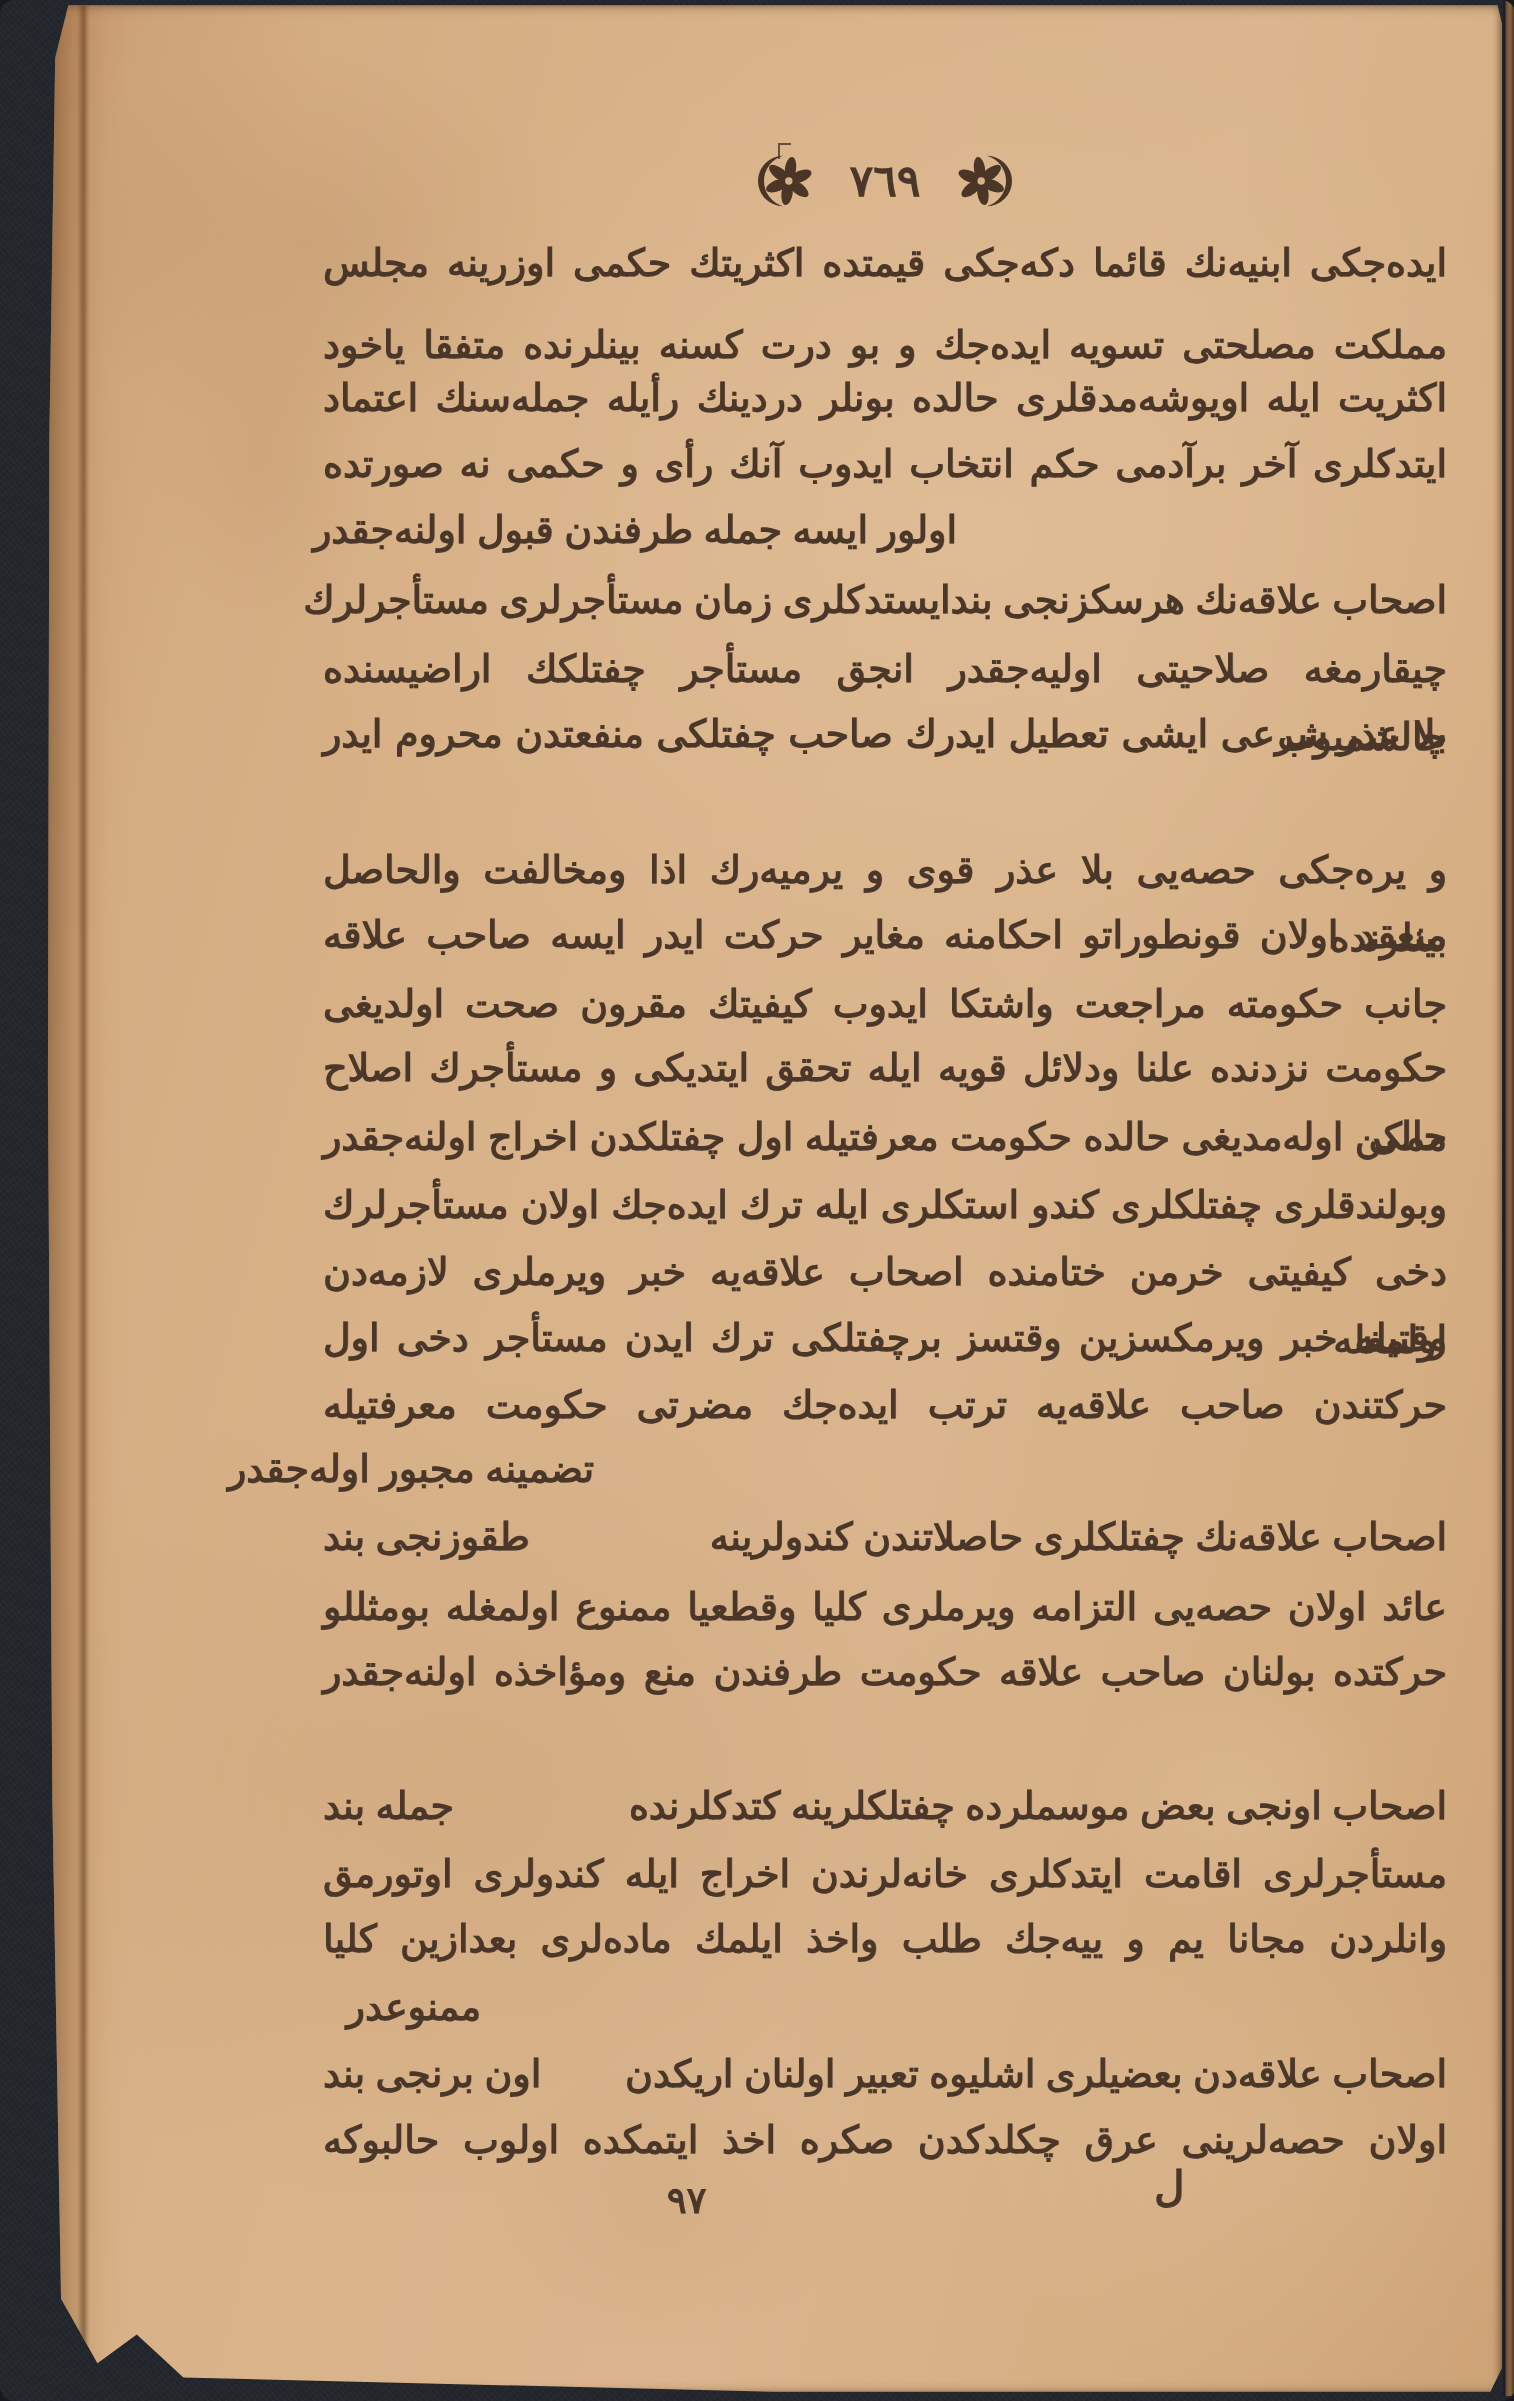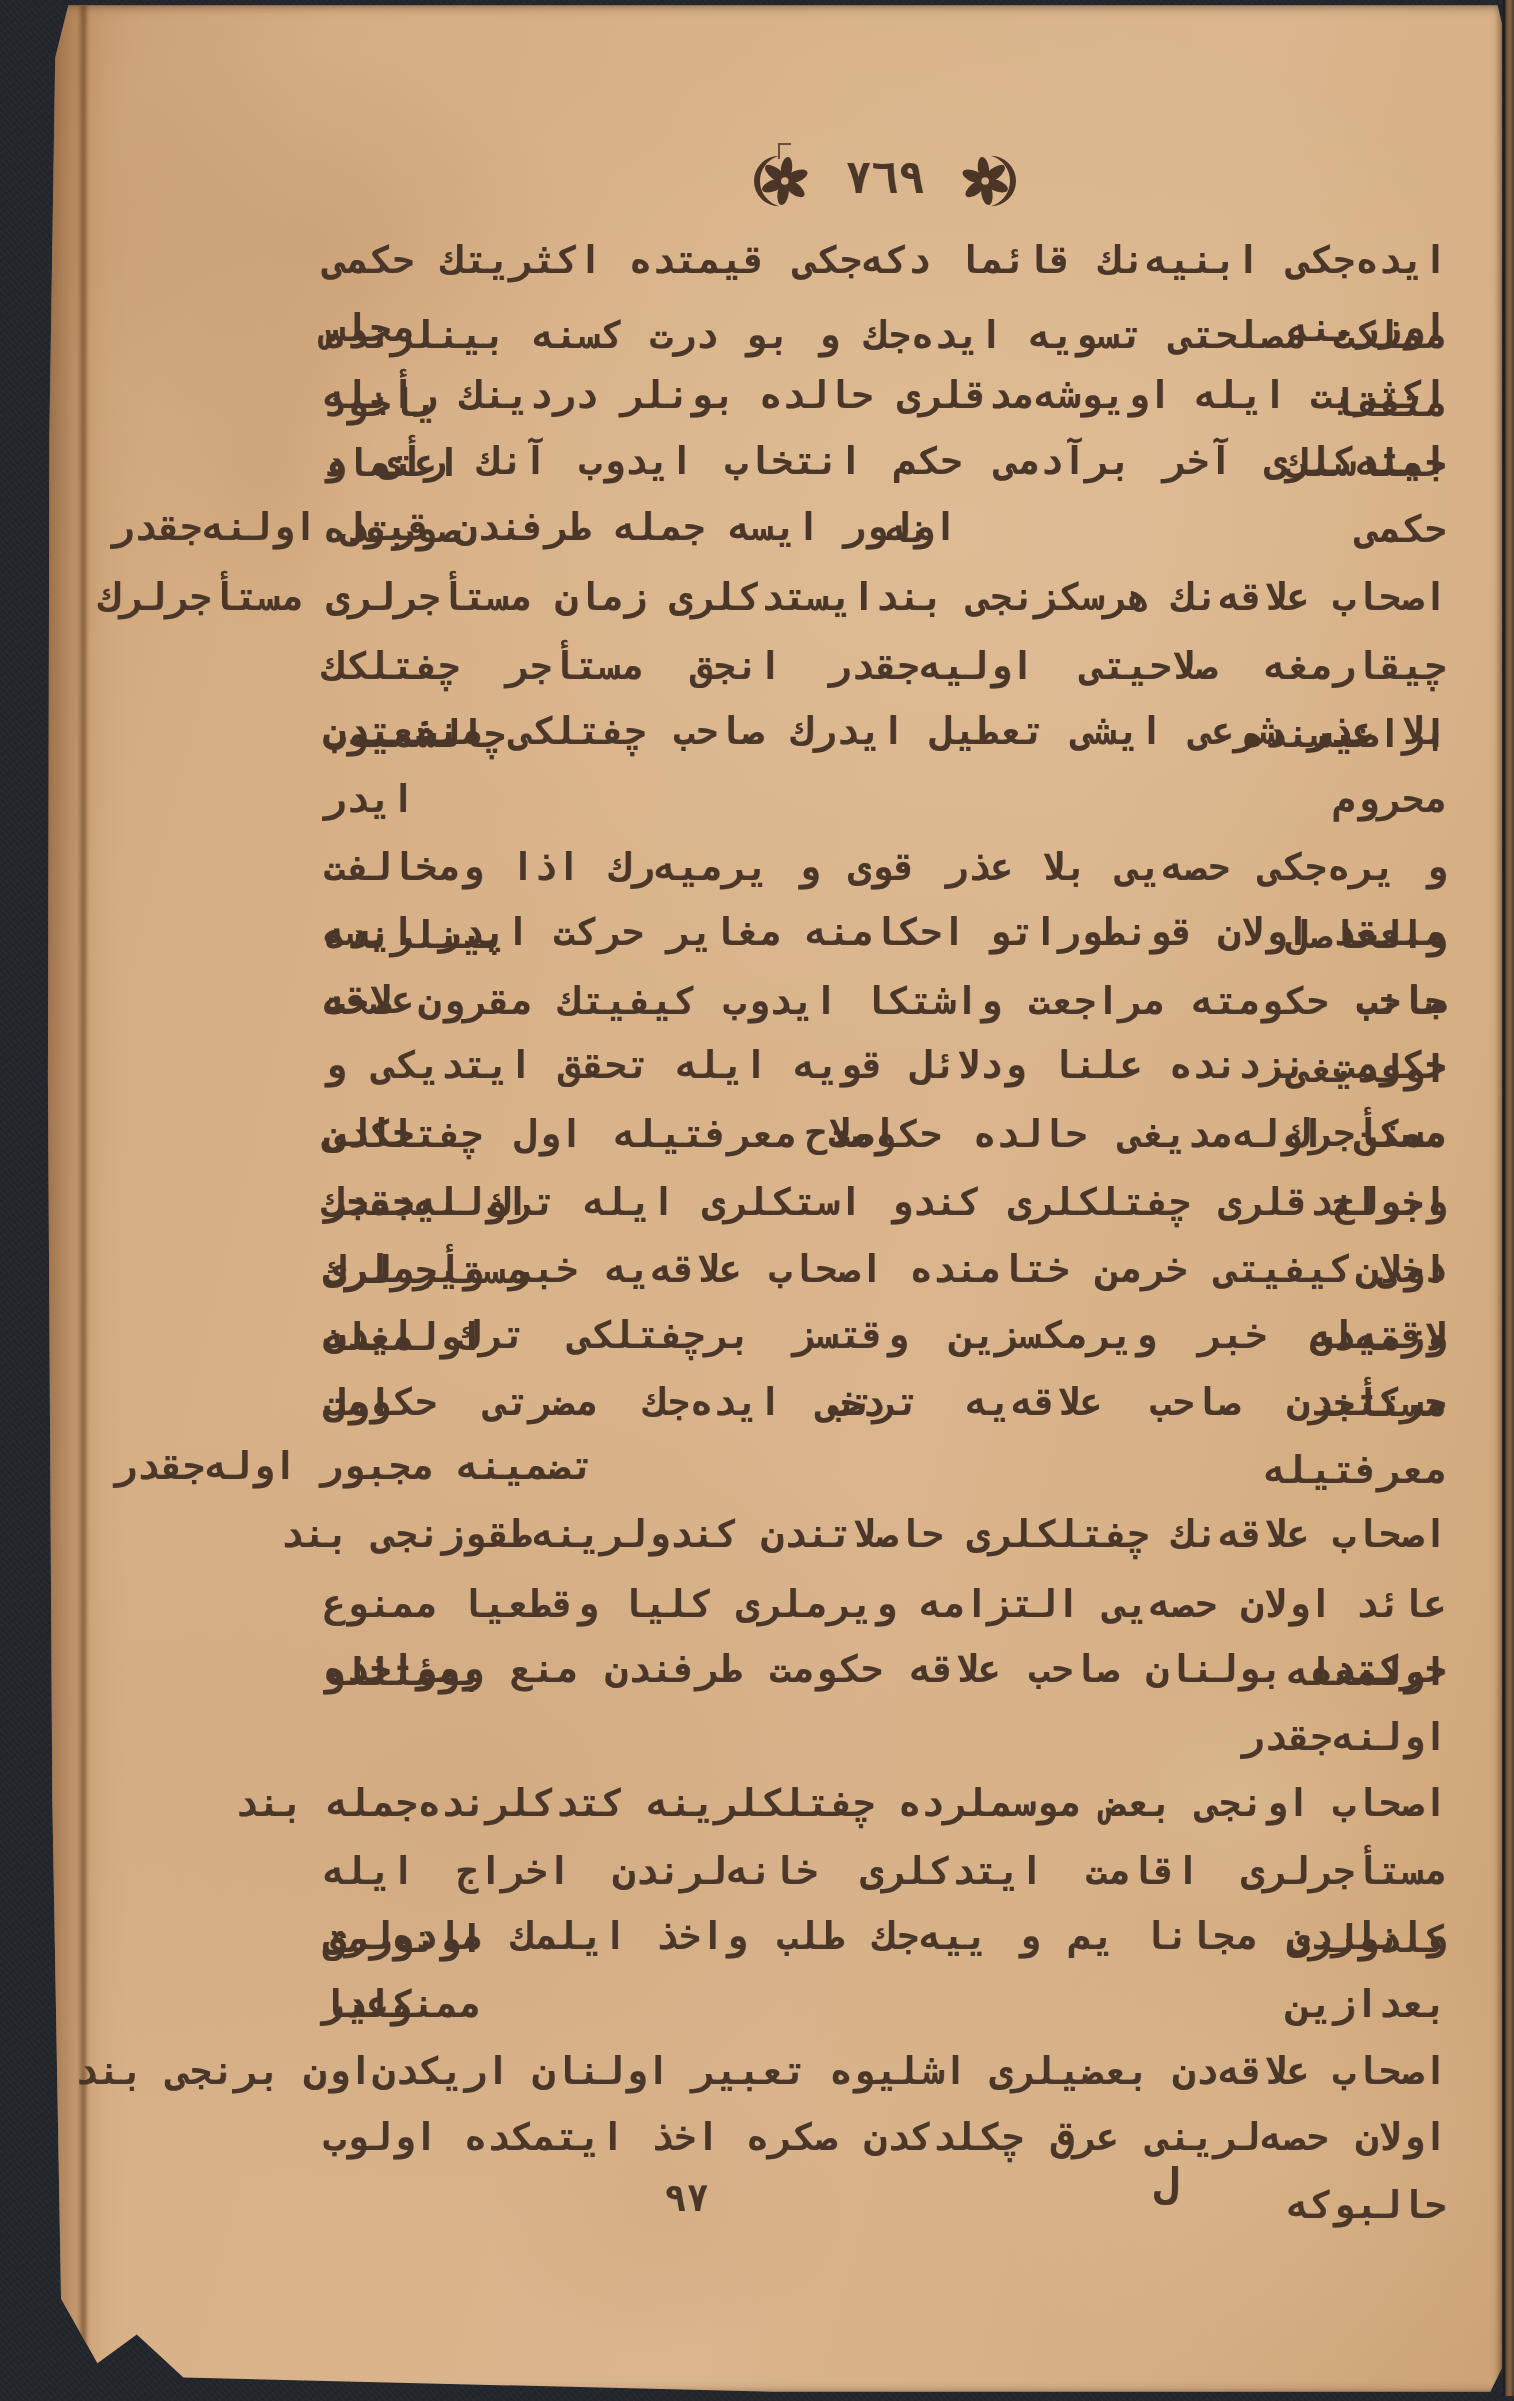--- a/index.html
+++ b/index.html
@@ -1,21 +1,22 @@
 <!DOCTYPE html>
 <html style="font-size:14px"><head>
 <meta charset="utf-8">
 <style>
   html,body{margin:0;padding:0;background:#16181d;}
   .stage{
     position:relative;width:1515px;height:2401px;overflow:hidden;
     background:#23262c;
     background-image:repeating-linear-gradient(48deg,rgba(255,255,255,.02) 0 1.7px,transparent 1.7px 4.4px),
                      repeating-linear-gradient(-40deg,rgba(0,0,0,.06) 0 2.6px,transparent 2.6px 6.1px);
-    font-family:Liberation Mono, monospace;
+    font-family:Liberation Sans, sans-serif;
+    border-radius:14px;
   }
   .right-edge-strip{
     position:absolute;left:1503px;top:0;width:11.4px;height:2396px;
     background:linear-gradient(90deg,#1d1f24 0 1.7px,#6e5036 3.5px,#8a6847 7px,#4a3626 100%);
   }
   .paper{
     position:absolute;left:45px;top:5.2px;width:1457px;height:2389px;
     background:
       radial-gradient(962px 787px at 62% 22%,rgba(255,235,205,.14),transparent 70%),
       radial-gradient(787px 612px at 30% 75%,rgba(150,100,55,.10),transparent 70%),
@@ -100,21 +101,21 @@
           <ellipse cx="33" cy="17" rx="6" ry="13" transform="rotate(188 33 30)"></ellipse>
           <ellipse cx="33" cy="17" rx="6" ry="13" transform="rotate(248 33 30)"></ellipse>
           <ellipse cx="33" cy="17" rx="6" ry="13" transform="rotate(308 33 30)"></ellipse>
         </g>
         <circle cx="33" cy="30" r="4" fill="#d7b088"></circle>
       </svg>
     </div>
 
     <div class="textblock">
       <div class="line jfy ink" style="top:224px">ايده‌جكى ابنيه‌نك قائما دكه‌جكى قيمتده اكثريتك حكمى اوزرينه مجلس</div>
-      <div class="line jfy ink" style="top:299px">مملكت مصلحتى تسويه ايده‌جك و بو درت كسنه بينلرنده متفقا ياخود</div>
+      <div class="line jfy ink" style="top:306px">مملكت مصلحتى تسويه ايده‌جك و بو درت كسنه بينلرنده متفقا ياخود</div>
       <div class="line jfy ink" style="top:359px">اكثريت ايله اويوشه‌مدقلرى حالده بونلر دردينك رأيله جمله‌سنك اعتماد</div>
       <div class="line jfy ink" style="top:425px">ايتدكلرى آخر برآدمى حكم انتخاب ايدوب آنك رأى و حكمى نه صورتده</div>
       <div class="line shortline ink" style="top:491px;left:162px;width:472px">اولور ايسه جمله طرفندن قبول اولنه‌جقدر</div>
 
       <div class="line flexline ink" style="top:561px">
         <span>اصحاب علاقه‌نك هر</span>
         <span>سكزنجى بند</span>
         <span>ايستدكلرى زمان مستأجرلرى مستأجرلرك</span>
       </div>
 

